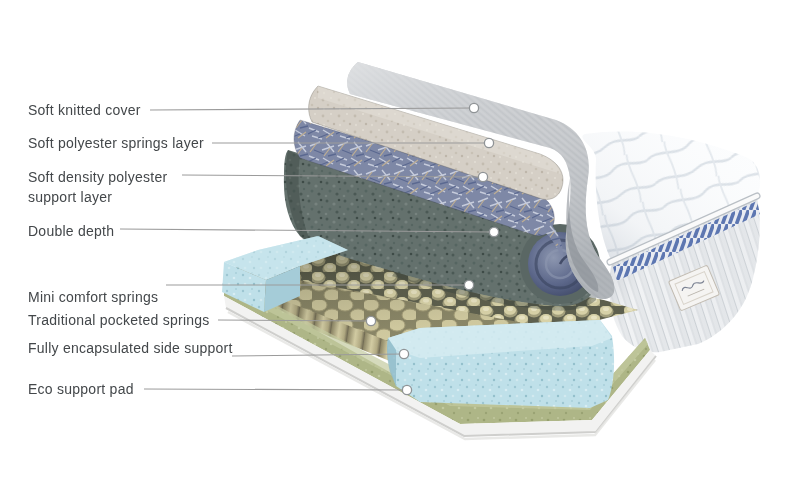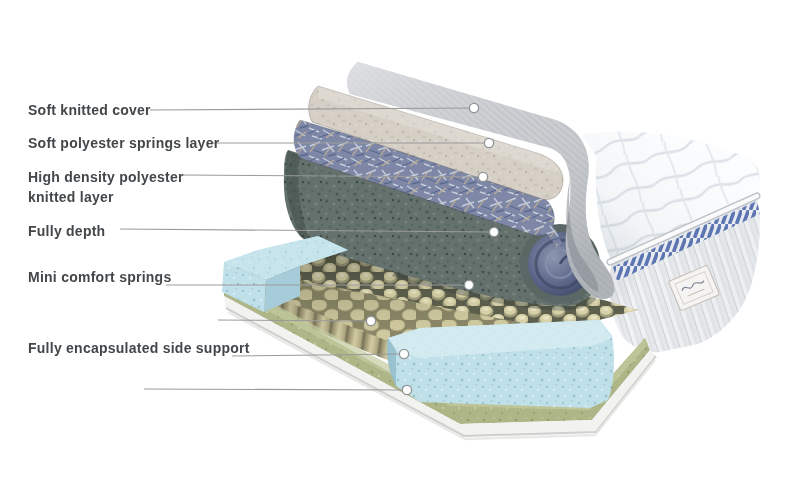--- a/index.html
+++ b/index.html
@@ -11,21 +11,21 @@
     font-family:"Liberation Sans", sans-serif;
   }
   .art{position:absolute;inset:0;}
   .label{
     position:absolute;
     left:28px;
     color:#43474a;
     font-size:14px;
     line-height:20px;
     letter-spacing:.25px;
-    font-weight:700;
+    font-weight:400;
     white-space:nowrap;
   }
   .label span{display:block;}
 </style>
 </head>
 <body>
 
 <div class="stage">
 
   <svg class="art" viewBox="0 0 800 477" aria-hidden="true">
@@ -257,26 +257,32 @@
     </g>
   </svg>
 
   <div class="label" style="top:100px">
     <span>Soft knitted cover</span>
   </div>
   <div class="label" style="top:133px">
     <span>Soft polyester springs layer</span>
   </div>
   <div class="label" style="top:167px">
-    <span>High density polyester</span>
-    <span>knitted layer</span>
+    <span>Soft density polyester</span>
+    <span>support layer</span>
   </div>
   <div class="label" style="top:221px">
-    <span>Fully depth</span>
-  </div>
-  <div class="label" style="top:267px">
+    <span>Double depth</span>
+  </div>
+  <div class="label" style="top:287px">
     <span>Mini comfort springs</span>
+  </div>
+  <div class="label" style="top:310px">
+    <span>Traditional pocketed springs</span>
   </div>
   <div class="label" style="top:338px">
     <span>Fully encapsulated side support</span>
   </div>
+  <div class="label" style="top:379px">
+    <span>Eco support pad</span>
+  </div>
 
 </div>
 
 </body></html>

